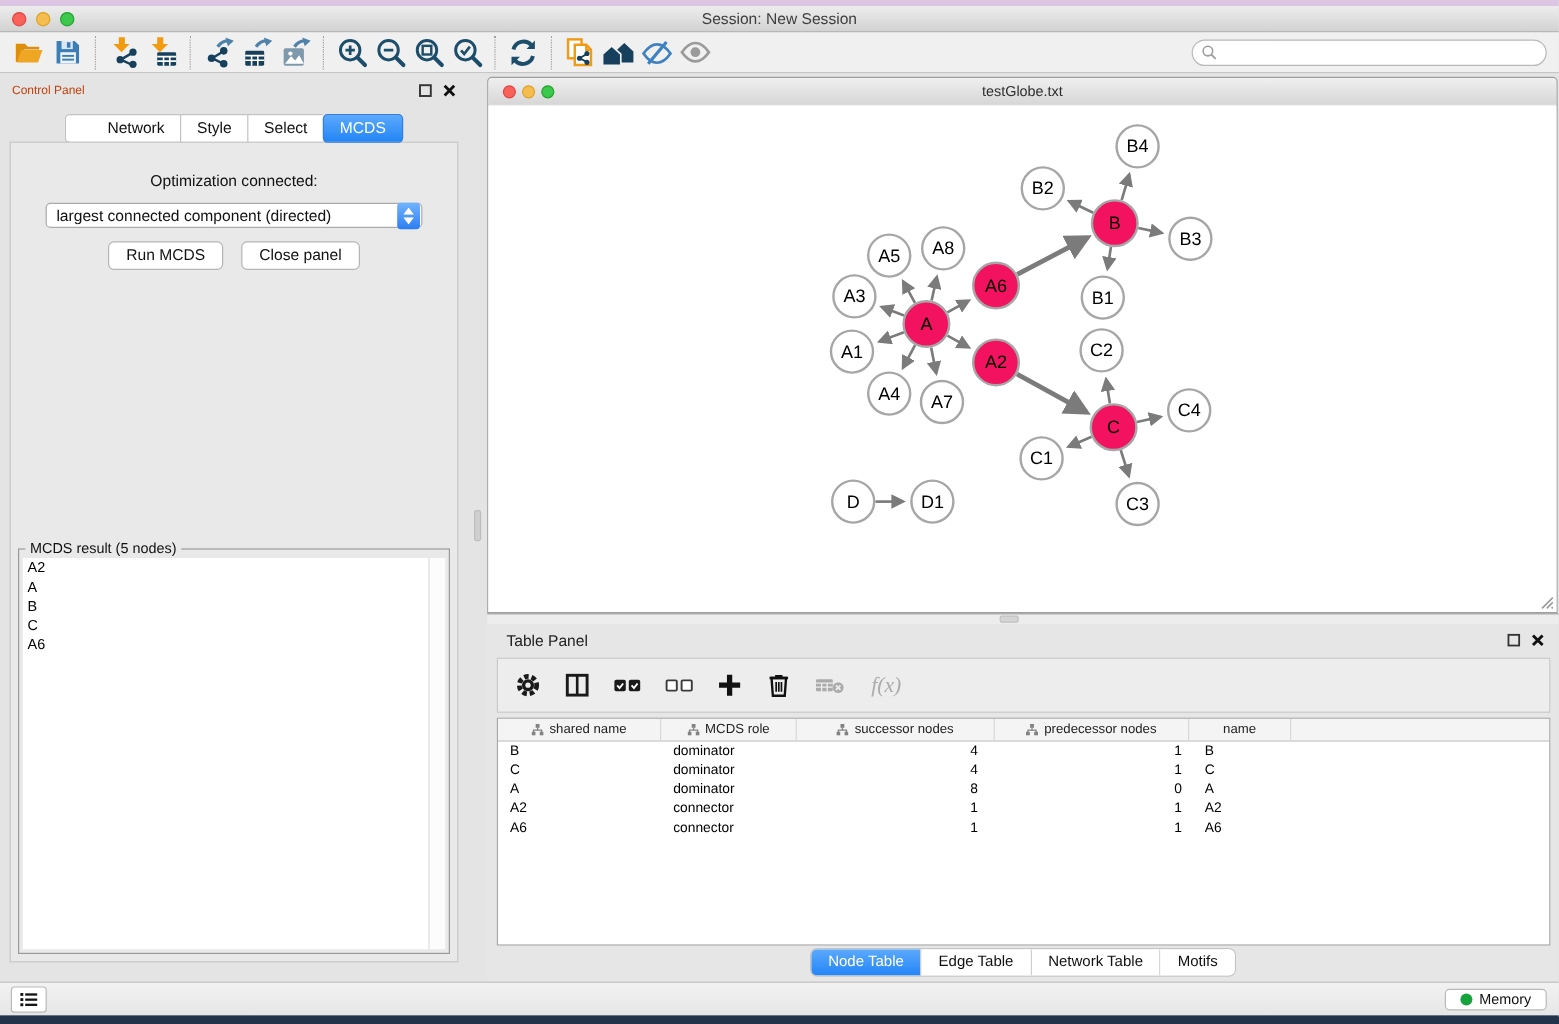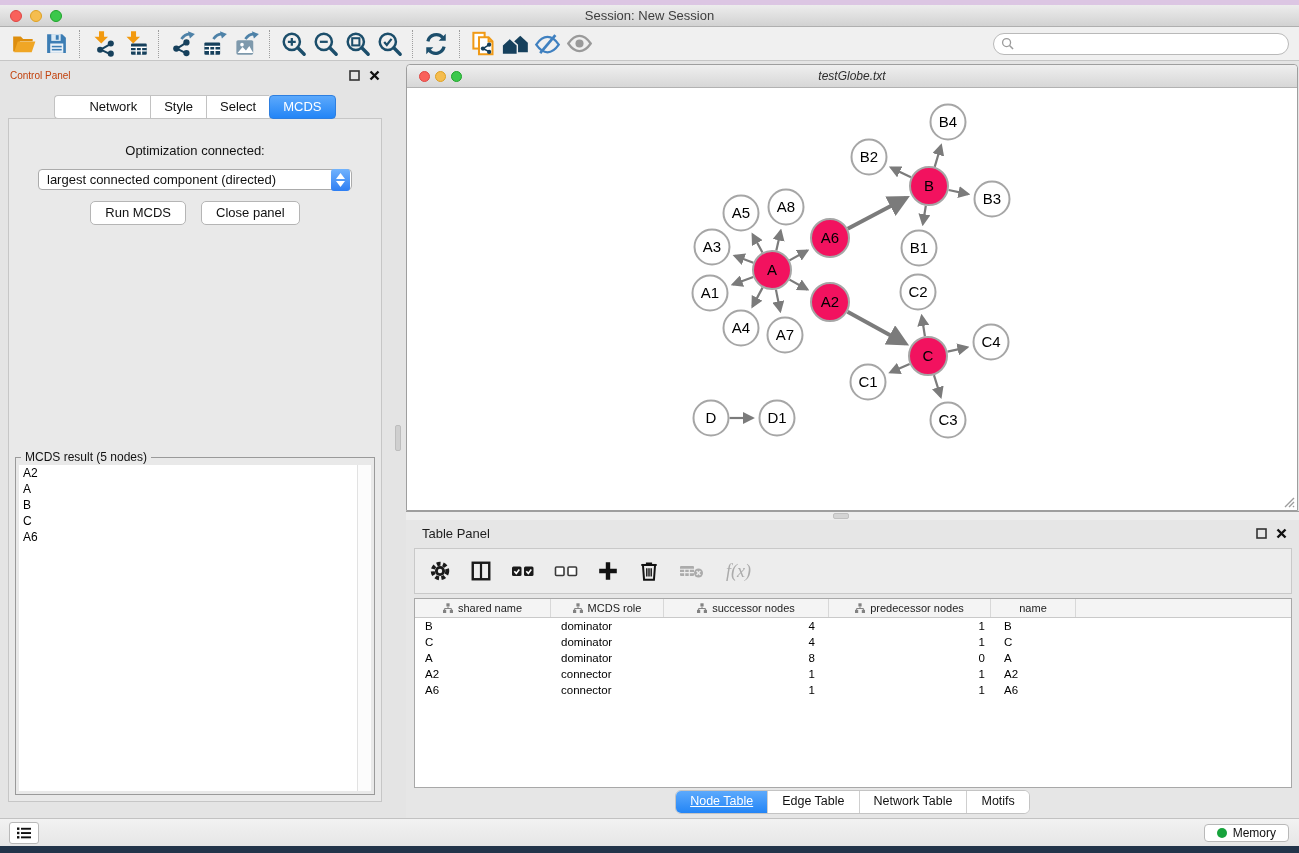--- a/index.html
+++ b/index.html
@@ -61,21 +61,21 @@
   .v-splitter { position:absolute; left:390px; top:61px; width:16px; height:757px; background:#E4E4E4; }
   .v-handle { position:absolute; left:5px; top:364px; width:6px; height:26px; background:#CFCFCF; border:1px solid #BDBDBD; border-radius:2px; }
   .h-splitter { position:absolute; left:406px; top:511px; width:893px; height:9px; background:#EDEDED; border-top:1px solid #9E9E9E; }
   .h-handle { position:absolute; left:427px; top:1px; width:16px; height:6px; background:#D4D4D4; border:1px solid #C0C0C0; border-radius:2px; }
 
   
   .net-window { position:absolute; left:406px; top:64px; width:892px; height:447px;
     background:#fff; border:1px solid #9E9E9E; border-radius:4px 4px 0 0; }
   .net-titlebar { position:relative; height:23px; background:linear-gradient(#EFEFEF,#D7D7D7);
     border-bottom:1px solid #B2B2B2; border-radius:4px 4px 0 0; display:flex; align-items:center; }
-  .net-titlebar .title { position:absolute; left:0; right:0; text-align:center; font-size:12px; color:#2E2E2E;font-style:italic; }
+  .net-titlebar .title { position:absolute; left:0; right:0; text-align:center; font-size:12px; color:#2E2E2E; }
   .net-canvas { position:relative; width:890px; height:422px; background:#fff; }
   .resize-grip { position:absolute; right:2px; bottom:2px; }
 
   
   .table-panel { position:absolute; left:406px; top:520px; width:893px; height:298px; background:#E6E6E6; }
   .tp-header { height:26px; display:flex; align-items:center; padding:0 12px 0 16px; }
   .tp-header .tp-title { font-size:13px; color:#1E1E1E; }
   .tp-toolbar { position:absolute; left:8px; top:28px; width:878px; height:46px; background:#EDEDED; border:1px solid #C9C9C9;
     display:flex; align-items:center; gap:19px; padding-left:14px; }
   .tp-toolbar .ticon { display:flex; align-items:center; justify-content:center; }
@@ -83,21 +83,21 @@
   .nt-headrow { display:flex; height:19px; background:#F4F4F4; border-bottom:1px solid #C9C9C9; }
   .nt-th { position:relative; display:flex; align-items:center; justify-content:center; gap:5px;
     border-right:1px solid #D8D8D8; font-size:11px; color:#222; }
   .nt-th.filler { flex:1; border-right:none; }
   .nt-row { display:flex; height:16px; align-items:center; }
   .nt-td { font-size:11.5px; color:#000; white-space:nowrap; }
   .tp-tabs { position:absolute; left:0; right:0; top:270px; display:flex; justify-content:center; }
   .tp-tabgroup { display:flex; background:#fff; border:1px solid #C4C4C4; border-radius:6px; overflow:hidden; }
   .tp-tab { font-size:12.5px; padding:3px 14px 5px; color:#111; border-right:1px solid #CFCFCF; background:#fff; }
   .tp-tab:last-child { border-right:none; }
-  .tp-tab.active { background:linear-gradient(#5CA9FC,#2385F6); color:#fff;text-decoration:underline; }
+  .tp-tab.active { background:linear-gradient(#5CA9FC,#2385F6); color:#fff; }
 
   
   .status-bar { position:absolute; left:0; top:818px; width:1299px; height:28px;
     background:linear-gradient(#F2F2F2,#E6E6E6); border-top:1px solid #C2C2C2; display:flex; align-items:center; }
   .list-btn { width:30px; height:22px; margin-left:9px; background:#fff; border:1px solid #B9B9B9; border-radius:3px;
     display:flex; align-items:center; justify-content:center; }
   .memory-btn { margin-left:auto; margin-right:10px; height:18px; background:#fff; border:1px solid #B9B9B9; border-radius:4px;
     display:flex; align-items:center; gap:6px; padding:0 12px; font-size:12px; color:#111; }
   .mem-dot { width:10px; height:10px; border-radius:50%; background:#17A33C; }
 </style>

